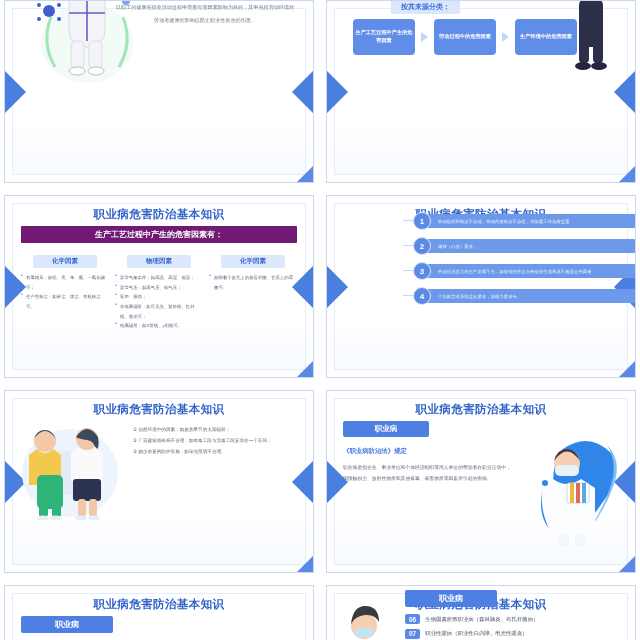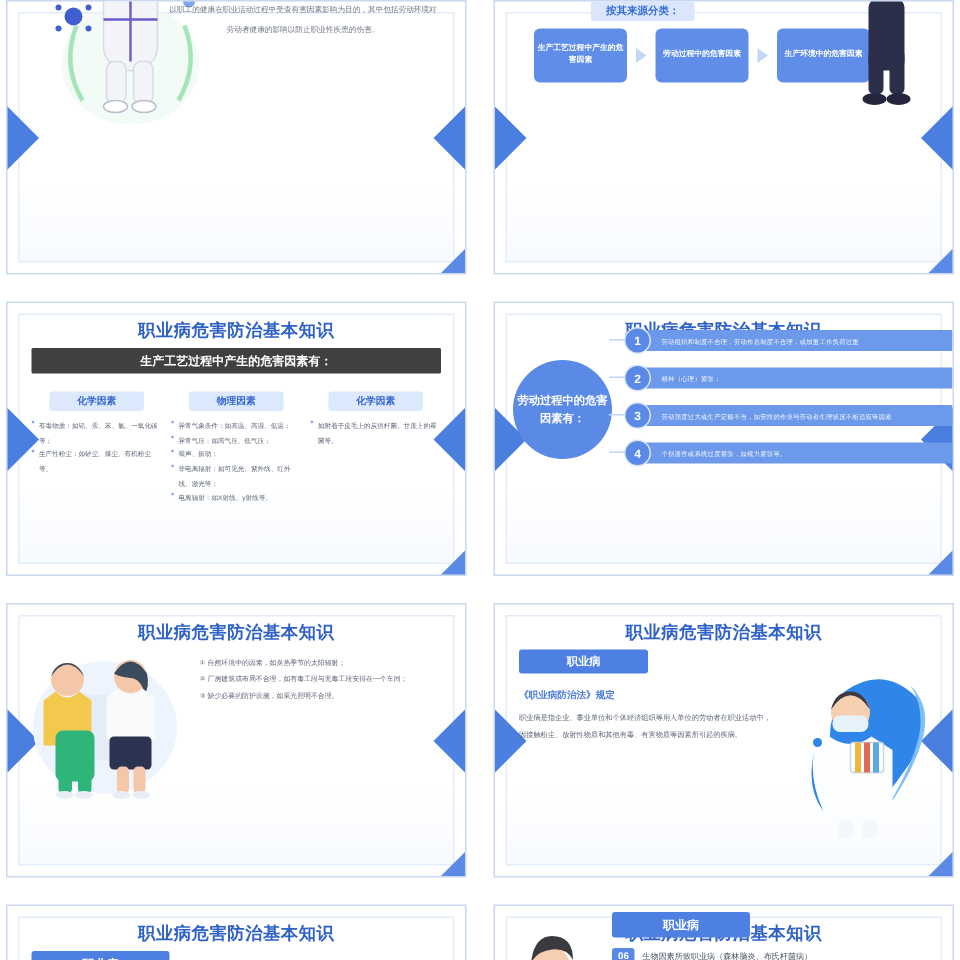--- a/index.html
+++ b/index.html
@@ -9,21 +9,20 @@
     font-family:"Liberation Sans","DejaVu Sans",sans-serif;
   }
   .deck {
     width:640px; height:640px;
     display:grid;
     grid-template-columns:1fr 1fr;
     grid-auto-rows:183px;
     column-gap:12px;
     row-gap:12px;
     padding:0 4px;
-    gap:18px;
   }
   .slide {
     position:relative;
     background:#ffffff;
     border:1.4px solid #c9d8f0;
     overflow:hidden;
   }
   
   .slide .inner-frame{
     position:absolute; left:7px; top:7px; right:7px; bottom:7px;
@@ -59,21 +58,21 @@
   .flow{ position:absolute; left:10px; top:-12px; display:flex; align-items:center; gap:6px; }
   .flow-box{ width:62px; height:36px; background:#5f8de8; color:#fff; border-radius:4px;
      display:flex; align-items:center; justify-content:center; text-align:center;
      font-size:5.2px; font-weight:bold; line-height:1.45; padding:2px; }
   .flow-arrow{ width:0;height:0;border-top:5px solid transparent;border-bottom:5px solid transparent;
      border-left:7px solid #c3d6f6; }
   .s2-person{ position:absolute; right:4px; top:-44px; width:48px; height:96px;}
 
   
   .banner{
-    background:#404040; color:#ffffff; font-size:8px; font-weight:bold;
+    background:#701a75; color:#ffffff; font-size:8px; font-weight:bold;
     text-align:center; padding:3px 15px; border-radius:1px;
   }
   .cols3{ display:flex; gap:6px; margin-top:12px; }
   .col { flex:1; }
   .col-h{ background:#dce8fb; color:#3768cf; font-size:6.5px; font-weight:bold;
      text-align:center; padding:2px 0; border-radius:2px; margin:0 auto 5px; width:72%; }
   .col ul{ list-style:none; }
   .col li{ font-size:4.4px; color:#5d6676; line-height:2.2; position:relative; padding-left:5px; }
   .col li:before{ content:"◆"; position:absolute; left:0; top:0; font-size:2.6px; color:#7aa0e8; }
 
@@ -214,21 +213,20 @@
     </div>
     <div class="corner-fold"></div>
     <div class="corner-shadow"></div>
   </div>
 
   <div class="slide">
     <div class="inner-frame"></div>
     <div class="s-title">职业病危害防治基本知识</div>
     <div class="nav-tri left"></div>
     <div class="nav-tri right"></div>
-    <div class="circ">劳动过程中的危害因素有：</div>
     <div class="rows">
       <div class="rowitem">
         <div class="leader"></div>
         <div class="bar">劳动组织和制度不合理，劳动作息制度不合理，或加重工作负荷过重</div>
         <div class="num">1</div>
       </div>
       <div class="rowitem">
         <div class="leader"></div>
         <div class="bar">精神（心理）紧张；</div>
         <div class="num">2</div>

